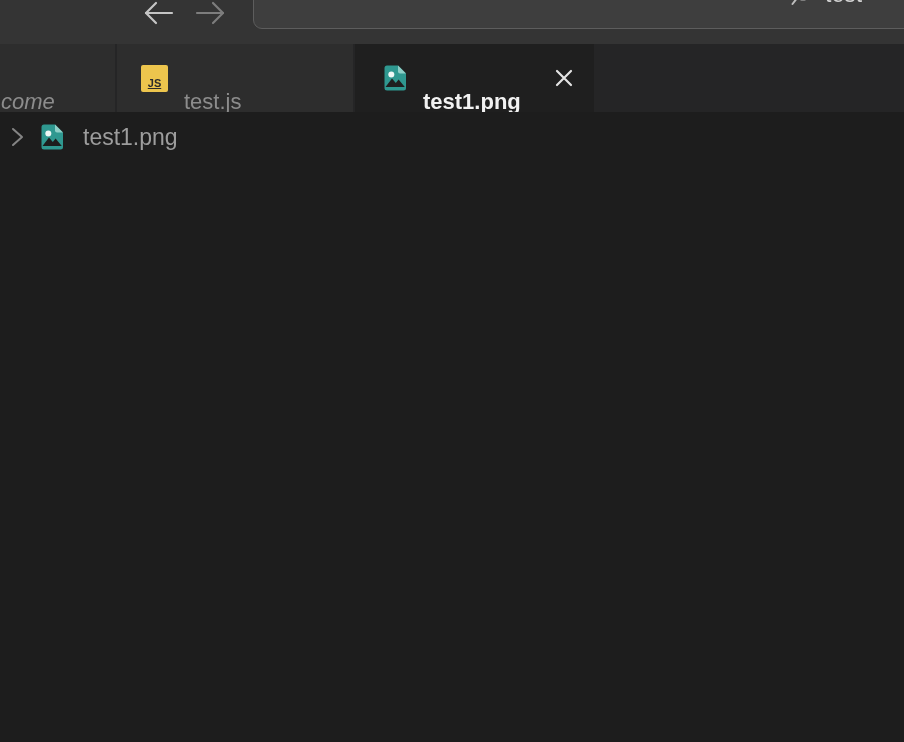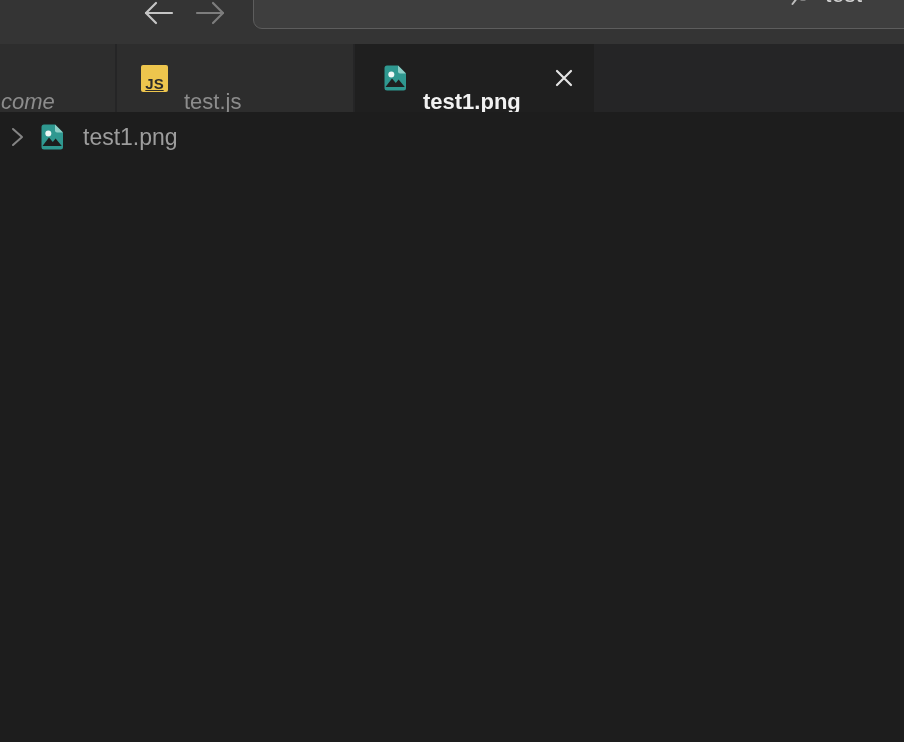--- a/index.html
+++ b/index.html
@@ -49,21 +49,21 @@
     width:239px;background:#1f1f1f;color:#f2f2f2;padding-left:26px;gap:14px;
   }
   .tab-label{font-size:22px;color:#8c8c8c;white-space:nowrap;margin-top:47px;}
   .tab.active .tab-label{color:#f2f2f2;font-weight:600;}
   .js-icon{
     width:27px;height:27px;border-radius:2px;background:#edc54d;
     display:flex;align-items:flex-end;justify-content:center;
     box-sizing:border-box;padding-bottom:2px;flex:0 0 auto;
   }
   .js-icon span{
-    color:#2b2b2b;font-weight:700;font-size:15px;line-height:13px;letter-spacing:0;text-decoration:underline;
+    color:#2b2b2b;font-weight:700;font-size:11px;line-height:13px;letter-spacing:0;text-decoration:underline;
   }
   .img-icon{width:28px;height:28px;flex:0 0 auto;display:block;}
   .tab-close{
     margin-left:auto;margin-right:15px;width:30px;height:30px;
     display:flex;align-items:center;justify-content:center;cursor:pointer;
     border-radius:4px;flex:0 0 auto;
   }
 
   
   .breadcrumb{

